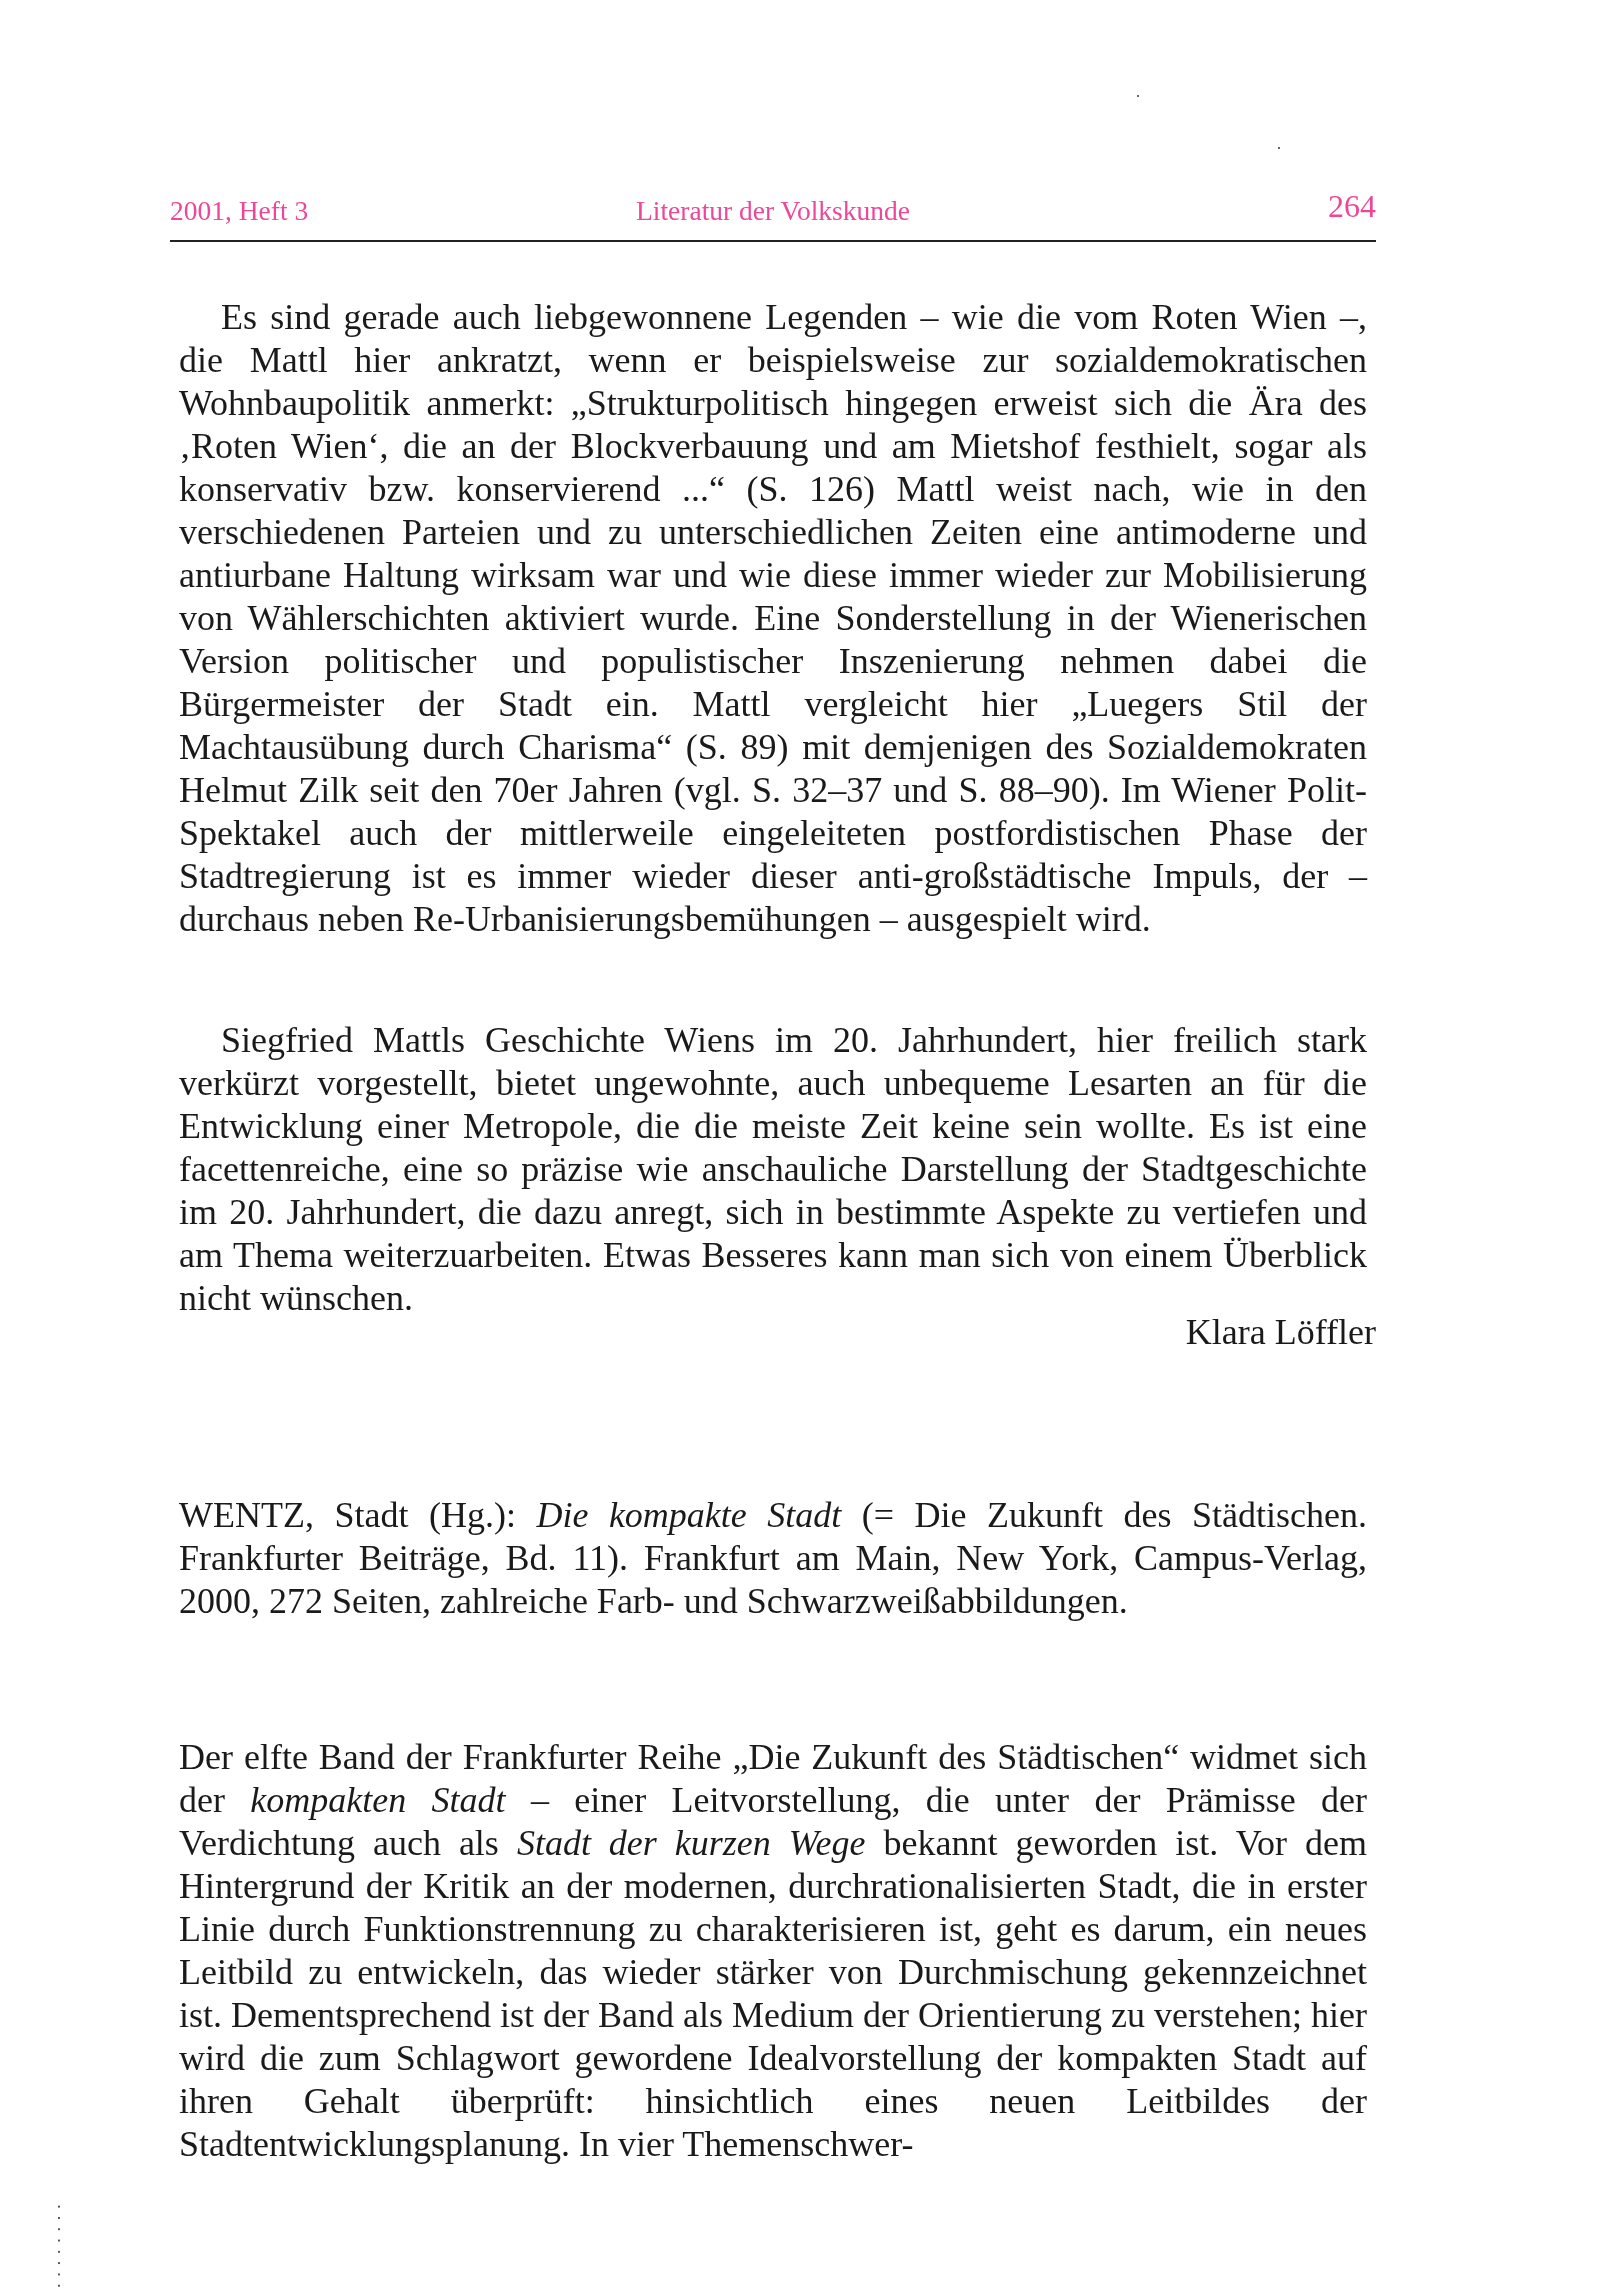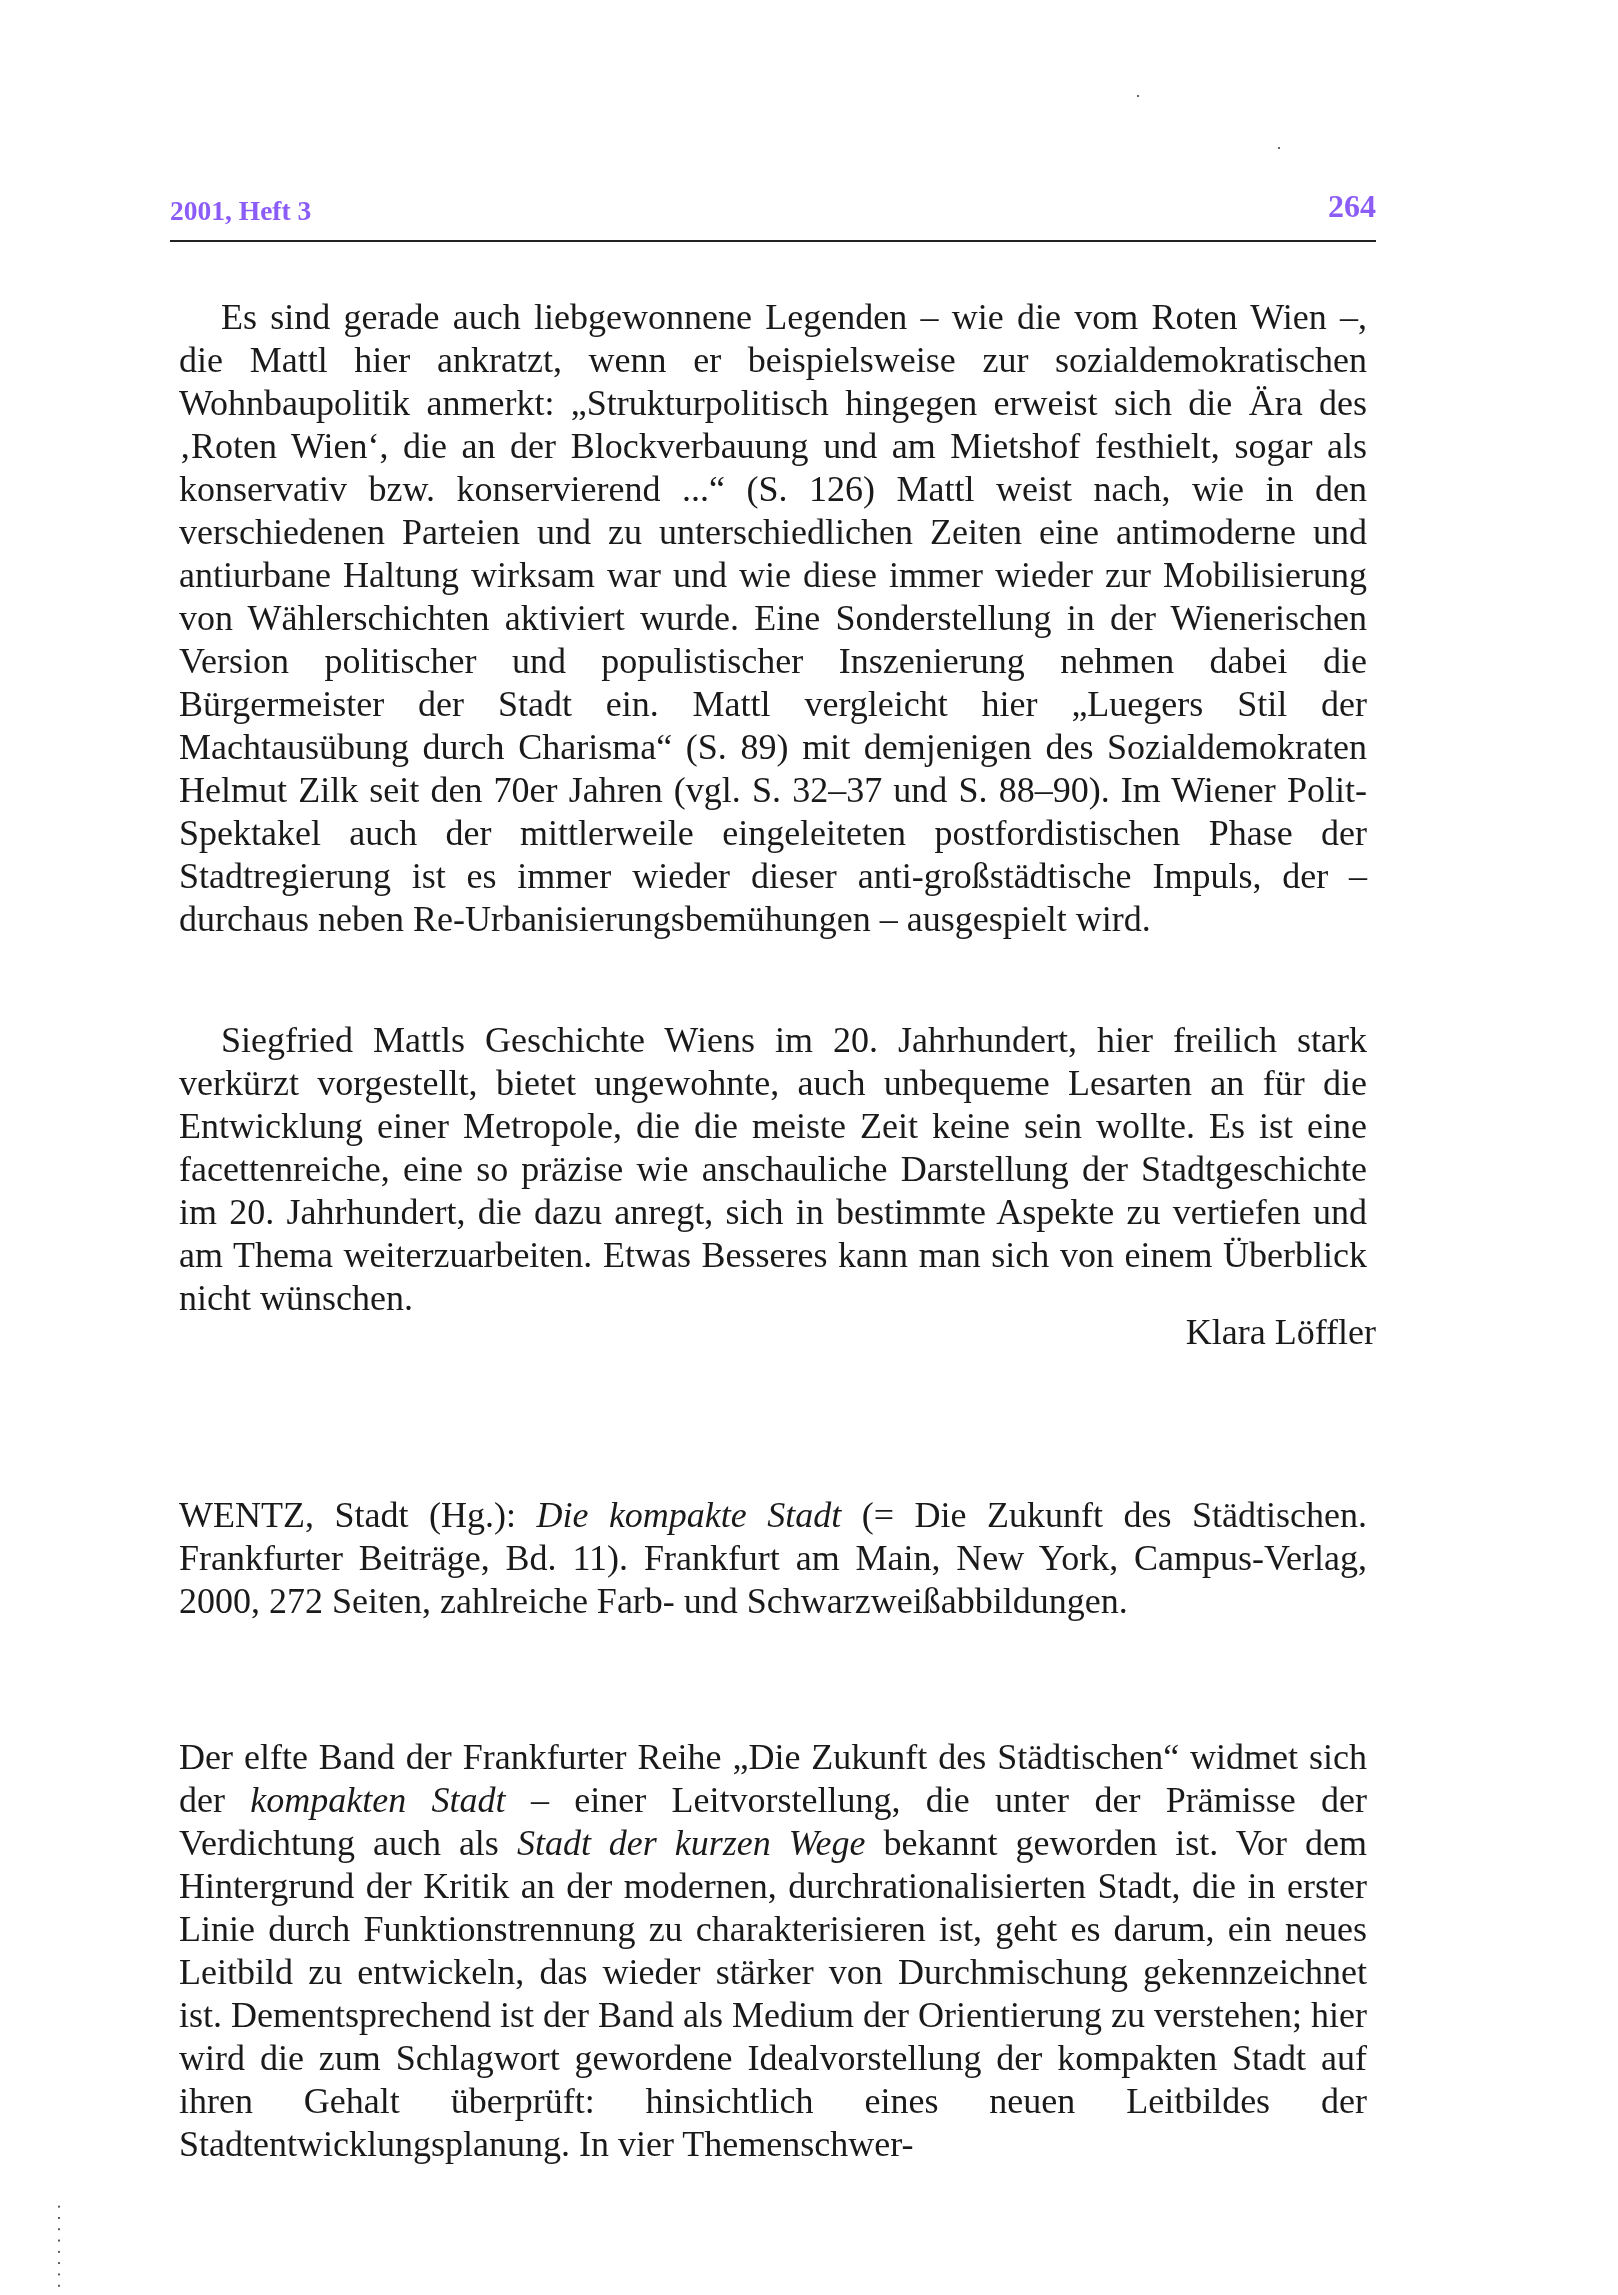--- a/index.html
+++ b/index.html
@@ -21,22 +21,21 @@
       top: 0;
       width: 1206px;
     }
     .running-head {
       position: absolute;
       top: 188px;
       left: 0;
       width: 1206px;
       height: 40px;
       font-size: 27.5px;
-      color: #8b5cf6;
-      font-weight: bold;
+      color: #ec4899;
     }
     .rh-left { position: absolute; left: 0; top: 6.5px; }
     .rh-center { position: absolute; left: 0; width: 100%; text-align: center; top: 6.5px; }
     .rh-right { position: absolute; right: 0; top: 0; font-size: 32px; }
     .rule {
       position: absolute;
       top: 240px;
       left: 0;
       width: 1206px;
       height: 2.4px;
@@ -87,20 +86,21 @@
 <body>
 
 <div class="speck" style="left:1137px; top:95px;"></div>
 <div class="speck" style="left:1278px; top:147px; width:1.6px; height:1.6px;"></div>
 <div class="margin-dots"></div>
 
 <div class="page">
 
   <div class="running-head">
     <span class="rh-left">2001, Heft 3</span>
+    <span class="rh-center">Literatur der Volkskunde</span>
     <span class="rh-right">264</span>
   </div>
   <div class="rule"></div>
 
   <div class="body-text block-1">
     <p class="indent">Es sind gerade auch liebgewonnene Legenden – wie die vom Roten Wien –, die Mattl hier ankratzt, wenn er beispielsweise zur sozialdemokratischen Wohnbaupolitik anmerkt: „Strukturpolitisch hingegen erweist sich die Ära des ‚Roten Wien‘, die an der Blockverbauung und am Mietshof festhielt, sogar als konservativ bzw. konservierend ...“ (S. 126) Mattl weist nach, wie in den verschiedenen Parteien und zu unterschiedlichen Zeiten eine antimoderne und antiurbane Haltung wirksam war und wie diese immer wieder zur Mobilisierung von Wählerschichten aktiviert wurde. Eine Sonderstellung in der Wienerischen Version politischer und populistischer Inszenierung nehmen dabei die Bürgermeister der Stadt ein. Mattl vergleicht hier „Luegers Stil der Machtausübung durch Charisma“ (S. 89) mit demjenigen des Sozialdemokraten Helmut Zilk seit den 70er Jahren (vgl. S. 32–37 und S. 88–90). Im Wiener Polit-Spektakel auch der mittlerweile eingeleiteten postfordistischen Phase der Stadtregierung ist es immer wieder dieser anti-großstädtische Impuls, der – durchaus neben Re-Urbanisierungsbemühungen – ausgespielt wird.</p>
   </div>
 
   <div class="body-text block-2">
     <p class="indent">Siegfried Mattls Geschichte Wiens im 20. Jahrhundert, hier freilich stark verkürzt vorgestellt, bietet ungewohnte, auch unbequeme Lesarten an für die Entwicklung einer Metropole, die die meiste Zeit keine sein wollte. Es ist eine facettenreiche, eine so präzise wie anschauliche Darstellung der Stadtgeschichte im 20. Jahrhundert, die dazu anregt, sich in bestimmte Aspekte zu vertiefen und am Thema weiterzuarbeiten. Etwas Besseres kann man sich von einem Überblick nicht wünschen.</p>

